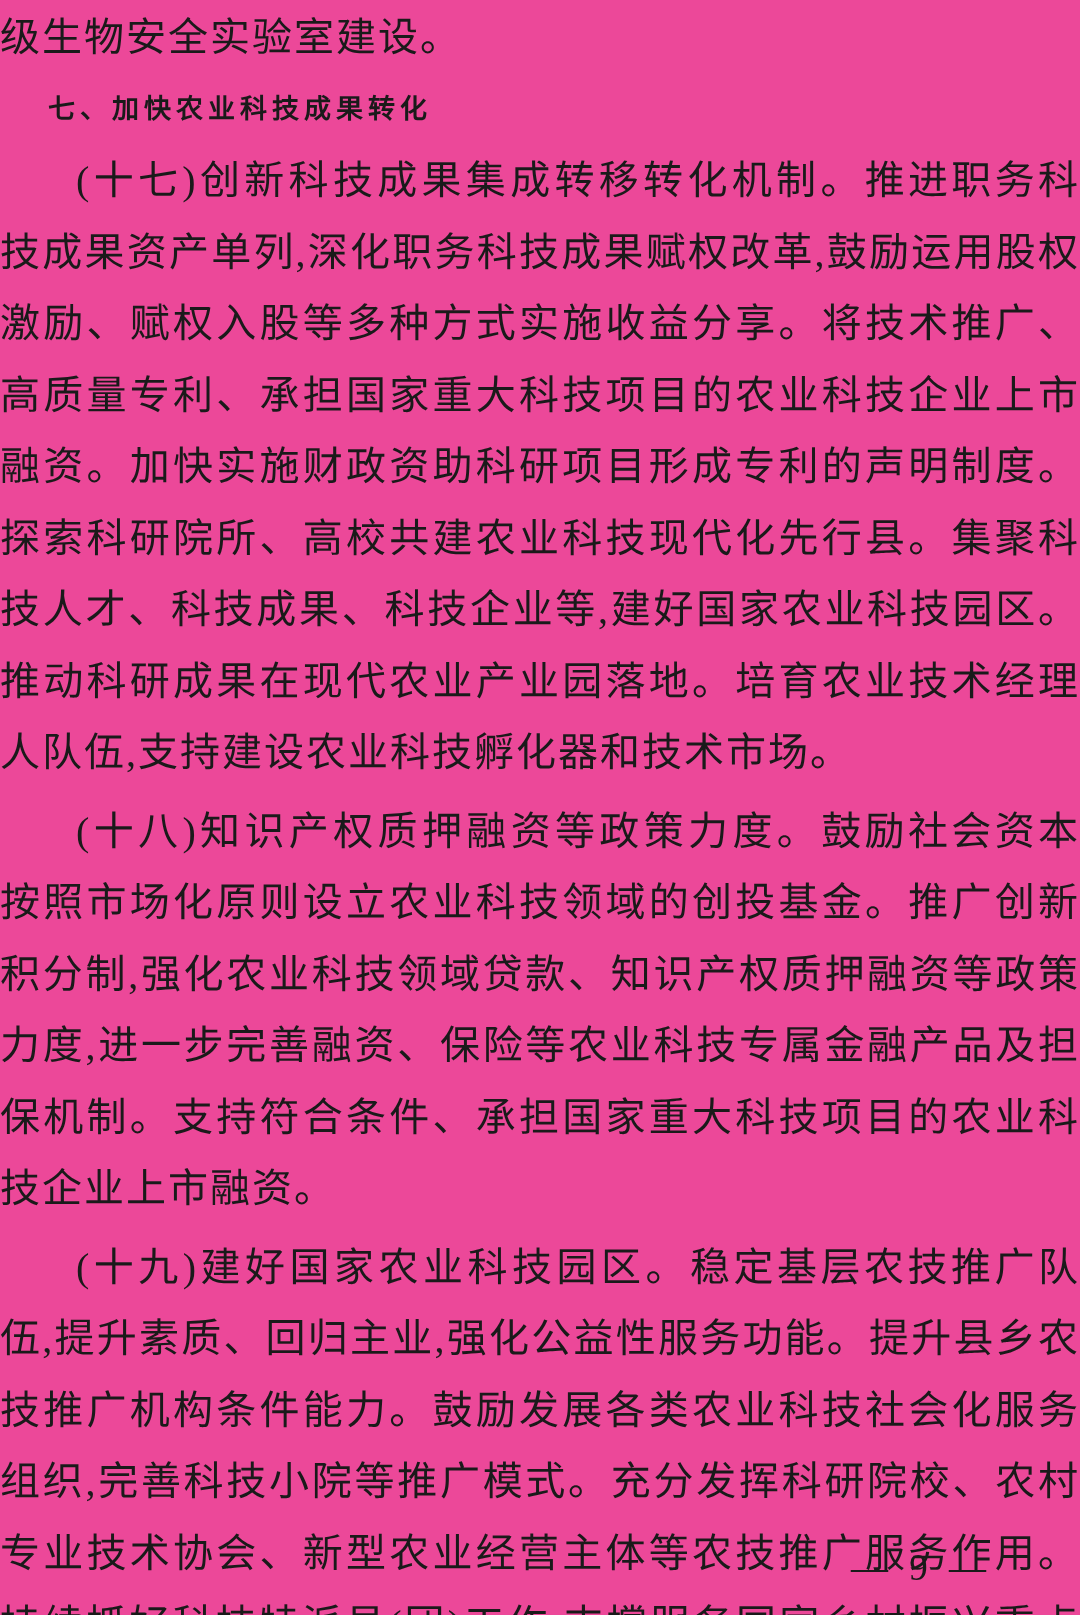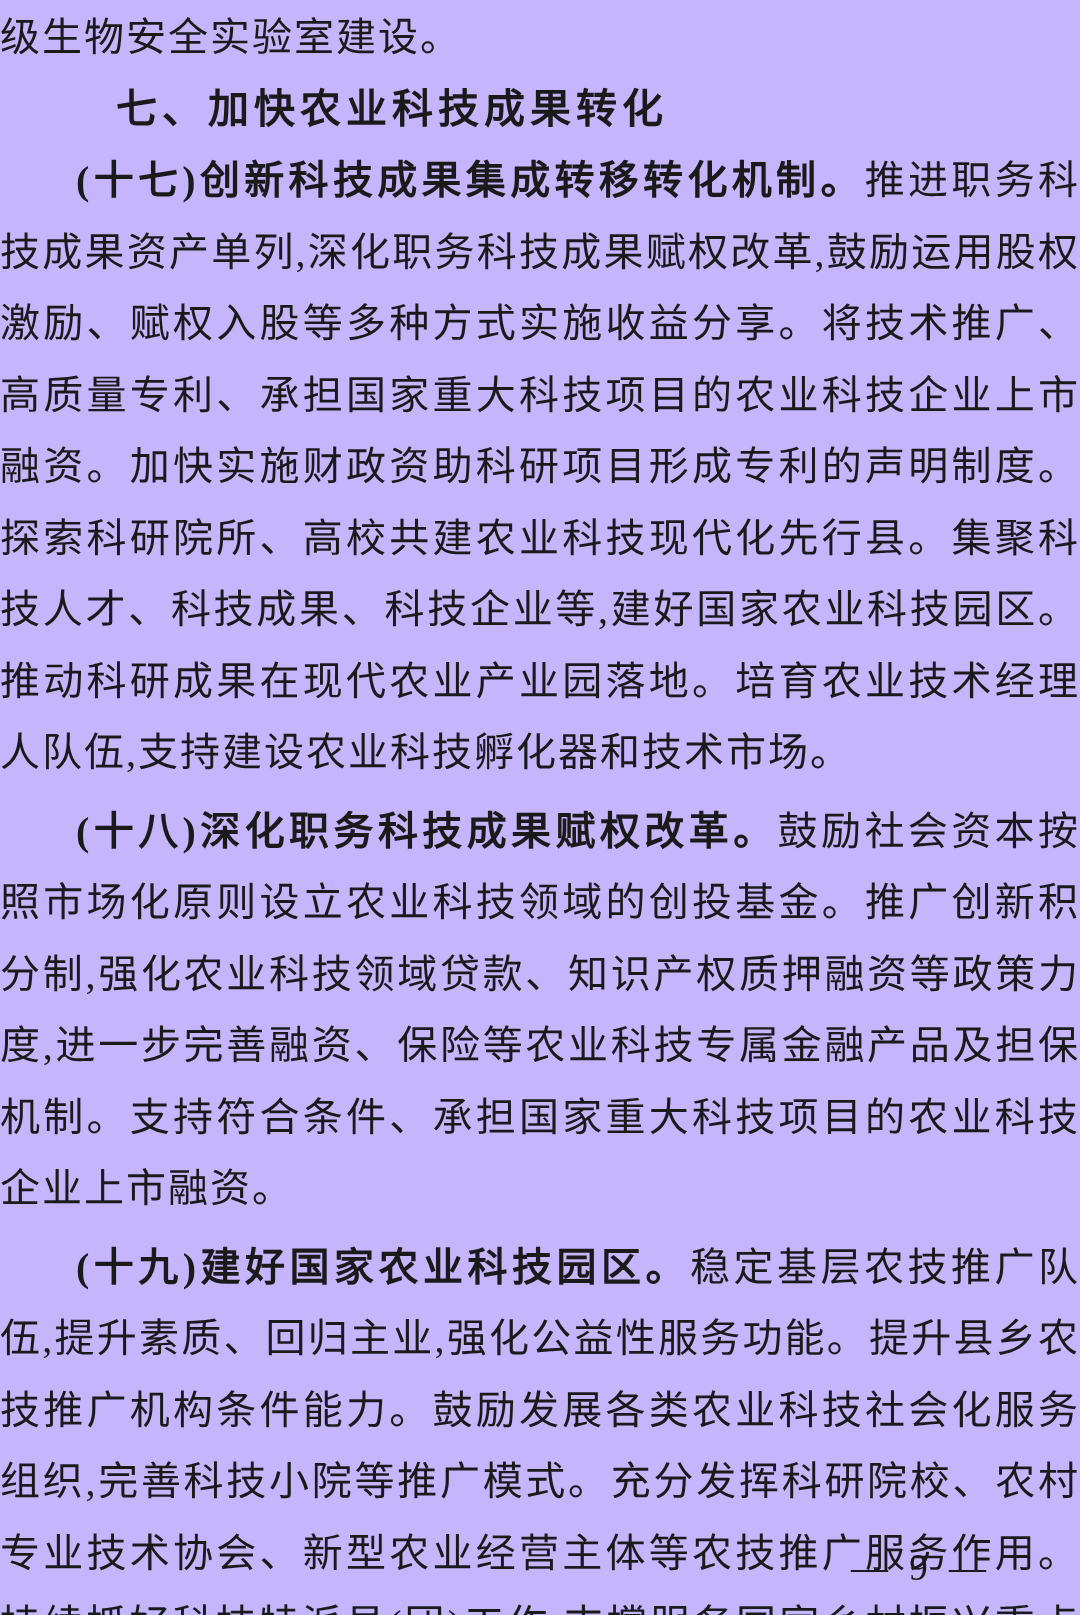--- a/index.html
+++ b/index.html
@@ -10,50 +10,50 @@
     width: 1080px;
     height: 1615px;
     background: #f6f6f6;
     font-family: "Liberation Serif", "DejaVu Serif", serif;
   }
   .page {
     position: relative;
     width: 1080px;
     height: 1615px;
     box-sizing: border-box;
-    background: #c4b5fd;
+    background: #ec4899;
     color: #1a1a1a;
     overflow: hidden;
     padding-top: 2px;
   }
   .body-text {
     font-size: 40px;
     line-height: 71.5px;
     letter-spacing: 2px;
     text-align: justify;
     margin: 0;
   }
   .cont-line {
     text-indent: 0;
   }
   .section-heading {
     font-family: "Liberation Sans", "DejaVu Sans", sans-serif;
     font-weight: 700;
-    font-size: 41px;
+    font-size: 27px;
     line-height: 71.5px;
     letter-spacing: 5px;
     margin: 0;
-    padding-left: 116px;
+    padding-left: 48px;
     text-align: left;
   }
   .para {
     text-indent: 76px;
   }
   .para .lead {
-    font-weight: 700;
+    font-weight: 400;
     letter-spacing: 3px;
   }
   .para-18, .para-19 {
     margin-top: 7px;
   }
   .page-number {
     position: absolute;
     right: 88px;
     bottom: 26px;
     font-size: 37px;
@@ -66,19 +66,19 @@
 <body>
 
 <div class="page">
 
   <p class="body-text cont-line">级生物安全实验室建设。</p>
 
   <h2 class="section-heading">七、加快农业科技成果转化</h2>
 
   <p class="body-text para para-17"><span class="lead">(十七)创新科技成果集成转移转化机制。</span><span>推进职务科技成果资产单列,深化职务科技成果赋权改革,鼓励运用股权激励、赋权入股等多种方式实施收益分享。将技术推广、高质量专利、承担国家重大科技项目的农业科技企业上市融资。加快实施财政资助科研项目形成专利的声明制度。探索科研院所、高校共建农业科技现代化先行县。集聚科技人才、科技成果、科技企业等,建好国家农业科技园区。推动科研成果在现代农业产业园落地。培育农业技术经理人队伍,支持建设农业科技孵化器和技术市场。</span></p>
 
-  <p class="body-text para para-18"><span class="lead">(十八)深化职务科技成果赋权改革。</span><span>鼓励社会资本按照市场化原则设立农业科技领域的创投基金。推广创新积分制,强化农业科技领域贷款、知识产权质押融资等政策力度,进一步完善融资、保险等农业科技专属金融产品及担保机制。支持符合条件、承担国家重大科技项目的农业科技企业上市融资。</span></p>
+  <p class="body-text para para-18"><span class="lead">(十八)知识产权质押融资等政策力度。</span><span>鼓励社会资本按照市场化原则设立农业科技领域的创投基金。推广创新积分制,强化农业科技领域贷款、知识产权质押融资等政策力度,进一步完善融资、保险等农业科技专属金融产品及担保机制。支持符合条件、承担国家重大科技项目的农业科技企业上市融资。</span></p>
 
   <p class="body-text para para-19"><span class="lead">(十九)建好国家农业科技园区。</span><span>稳定基层农技推广队伍,提升素质、回归主业,强化公益性服务功能。提升县乡农技推广机构条件能力。鼓励发展各类农业科技社会化服务组织,完善科技小院等推广模式。充分发挥科研院校、农村专业技术协会、新型农业经营主体等农技推广服务作用。持续抓好科技特派员(团)工作,支撑服务国家乡村振兴重点帮扶县等地区的农业产业发展,鼓励</span></p>
 
   <div class="page-number">— 9 —</div>
 
 </div>
 
 </body></html>

